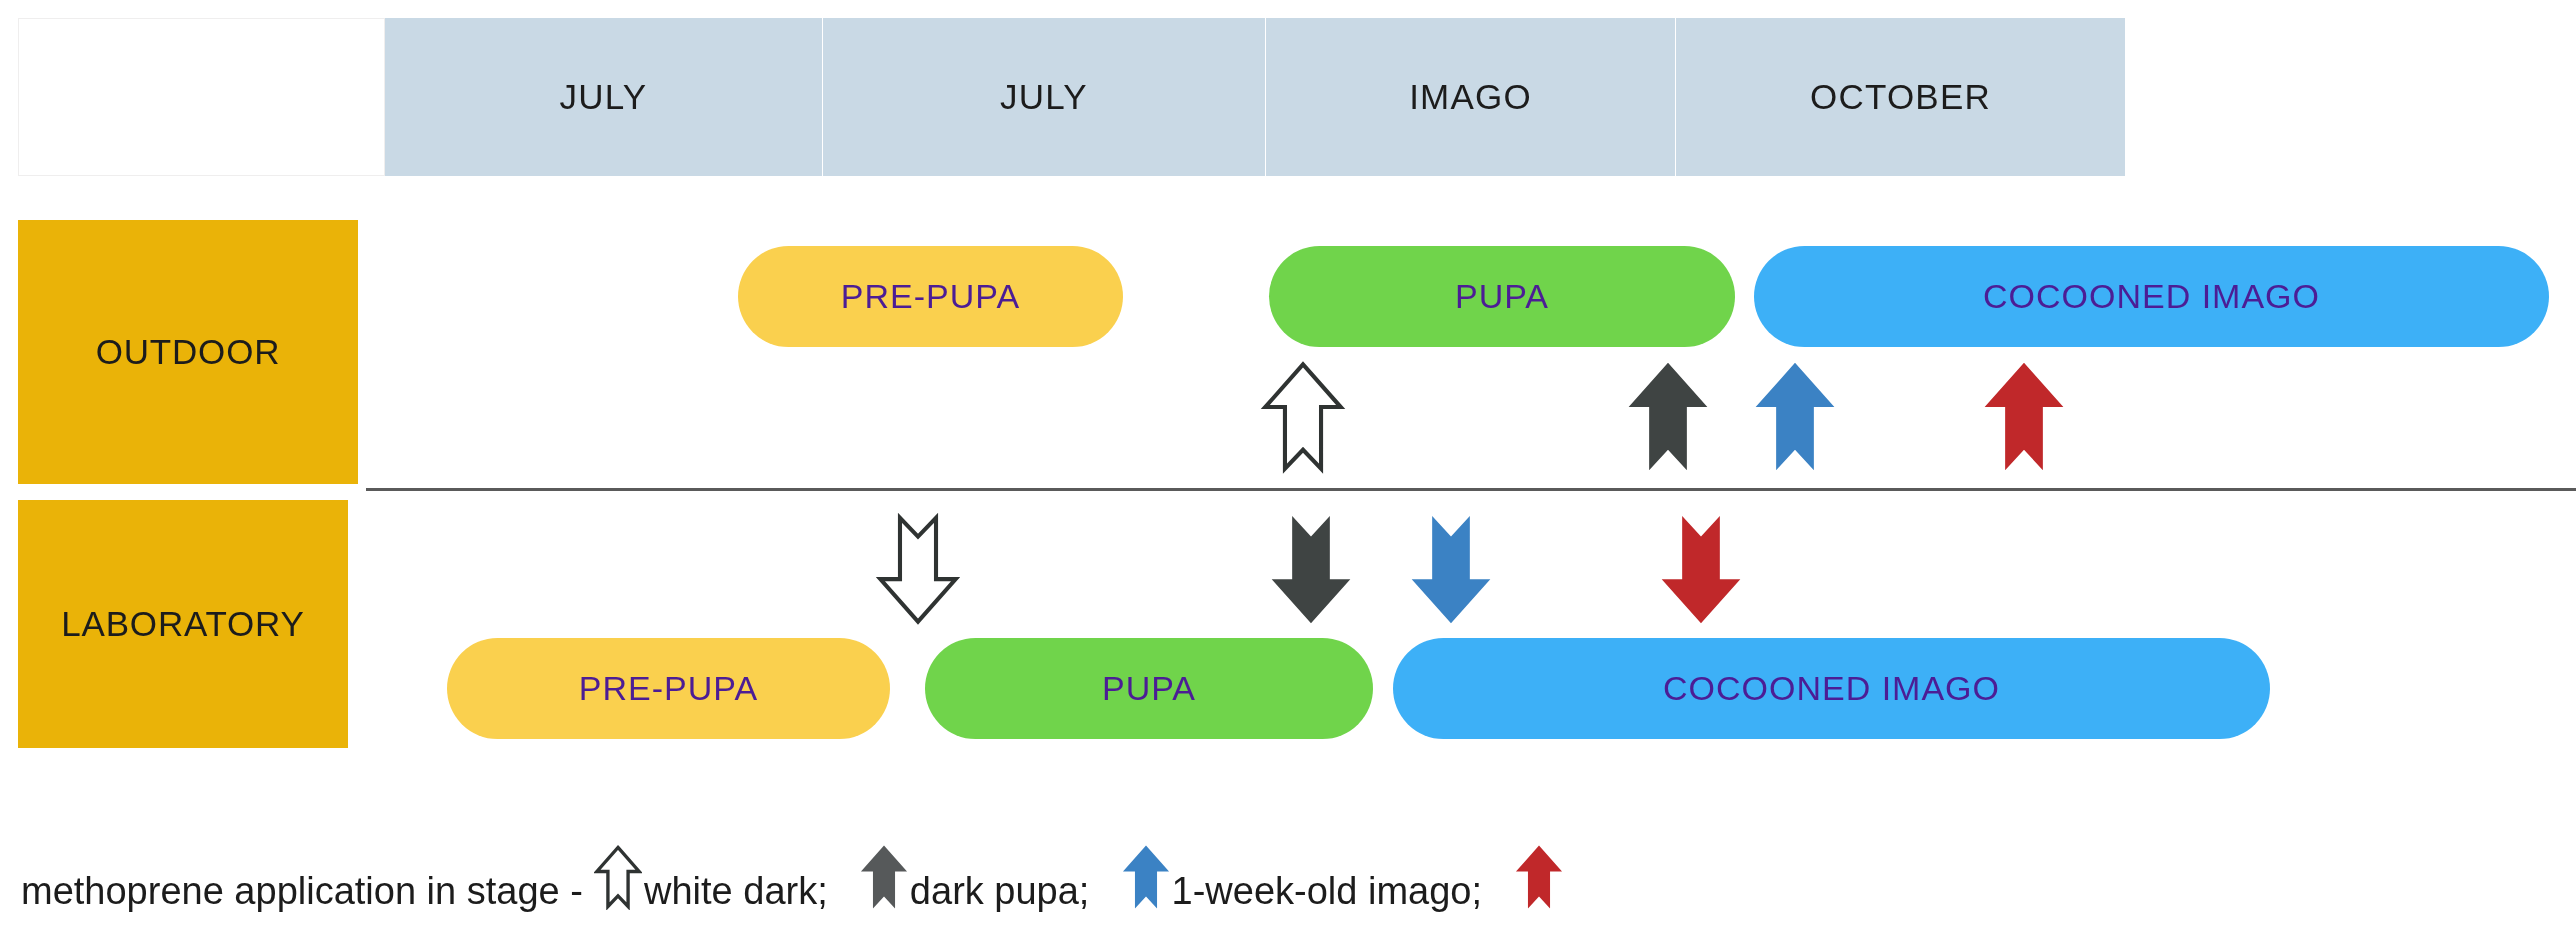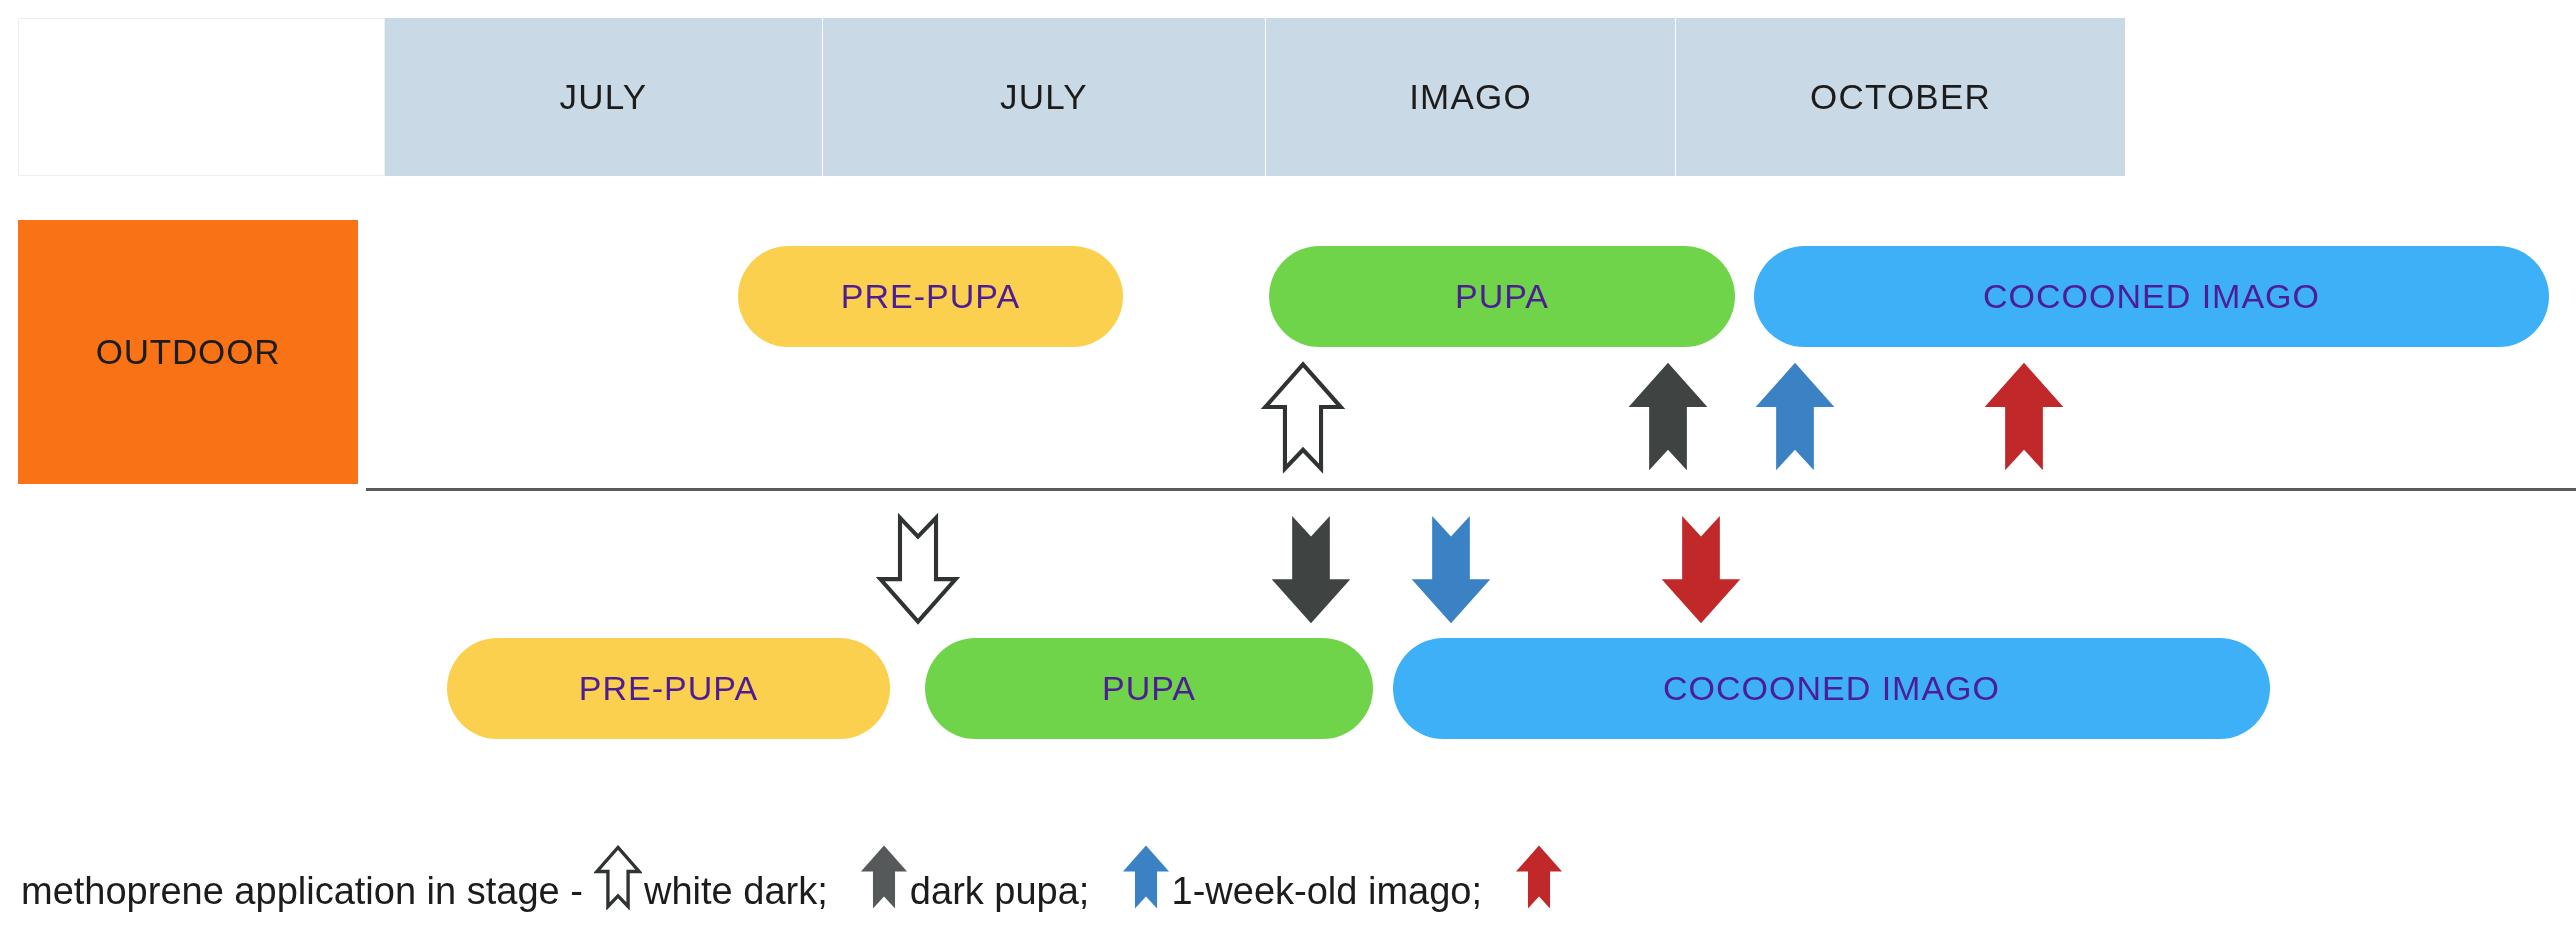--- a/index.html
+++ b/index.html
@@ -23,21 +23,21 @@
     height:158px;background:#c9d9e5;
     border-right:1.6px solid #ffffff;
     box-sizing:border-box;
     display:flex;align-items:center;justify-content:center;
     font-size:35px;letter-spacing:1.2px;color:#1c1c1c;
   }
   .hdr-cell:last-child{border-right:none;}
 
   
   .rowlabel{
-    position:absolute;background:#f97316;
+    position:absolute;background:#eab308;
     display:flex;align-items:center;justify-content:center;
     font-size:35px;letter-spacing:0.8px;color:#1c1c1c;
   }
   #outdoor-label{left:18px;top:220px;width:340px;height:264px;}
   #lab-label{left:18px;top:500px;width:330px;height:248px;}
 
   
   .divider{position:absolute;left:366px;top:488px;width:2210px;height:2.5px;background:#5a5a5a;}
 
   
@@ -101,20 +101,21 @@
   </div>
 
   <div class="arrow" style="left:1983px;top:361px;">
     <svg width="82" height="111" viewBox="0 0 100 135">
       <path d="M50 2 L98 56 L73 56 L73 133 L50 108 L27 133 L27 56 L2 56 Z" fill="#c0282a"></path>
     </svg>
   </div>
 
   <div class="divider"></div>
 
+  <div class="rowlabel" id="lab-label">LABORATORY</div>
 
   <div class="arrow" style="left:877px;top:512px;">
     <svg width="82" height="113" viewBox="0 0 100 138">
       <path d="M50 134 L96 82 L72 82 L72 7 L50 30 L28 7 L28 82 L4 82 Z" fill="#ffffff" stroke="#2f3332" stroke-width="5" stroke-linejoin="miter"></path>
     </svg>
   </div>
 
   <div class="arrow" style="left:1270px;top:512px;">
     <svg width="82" height="113" viewBox="0 0 100 138">
       <path d="M50 136 L98 82 L73 82 L73 5 L50 30 L27 5 L27 82 L2 82 Z" fill="#3f4443"></path>

